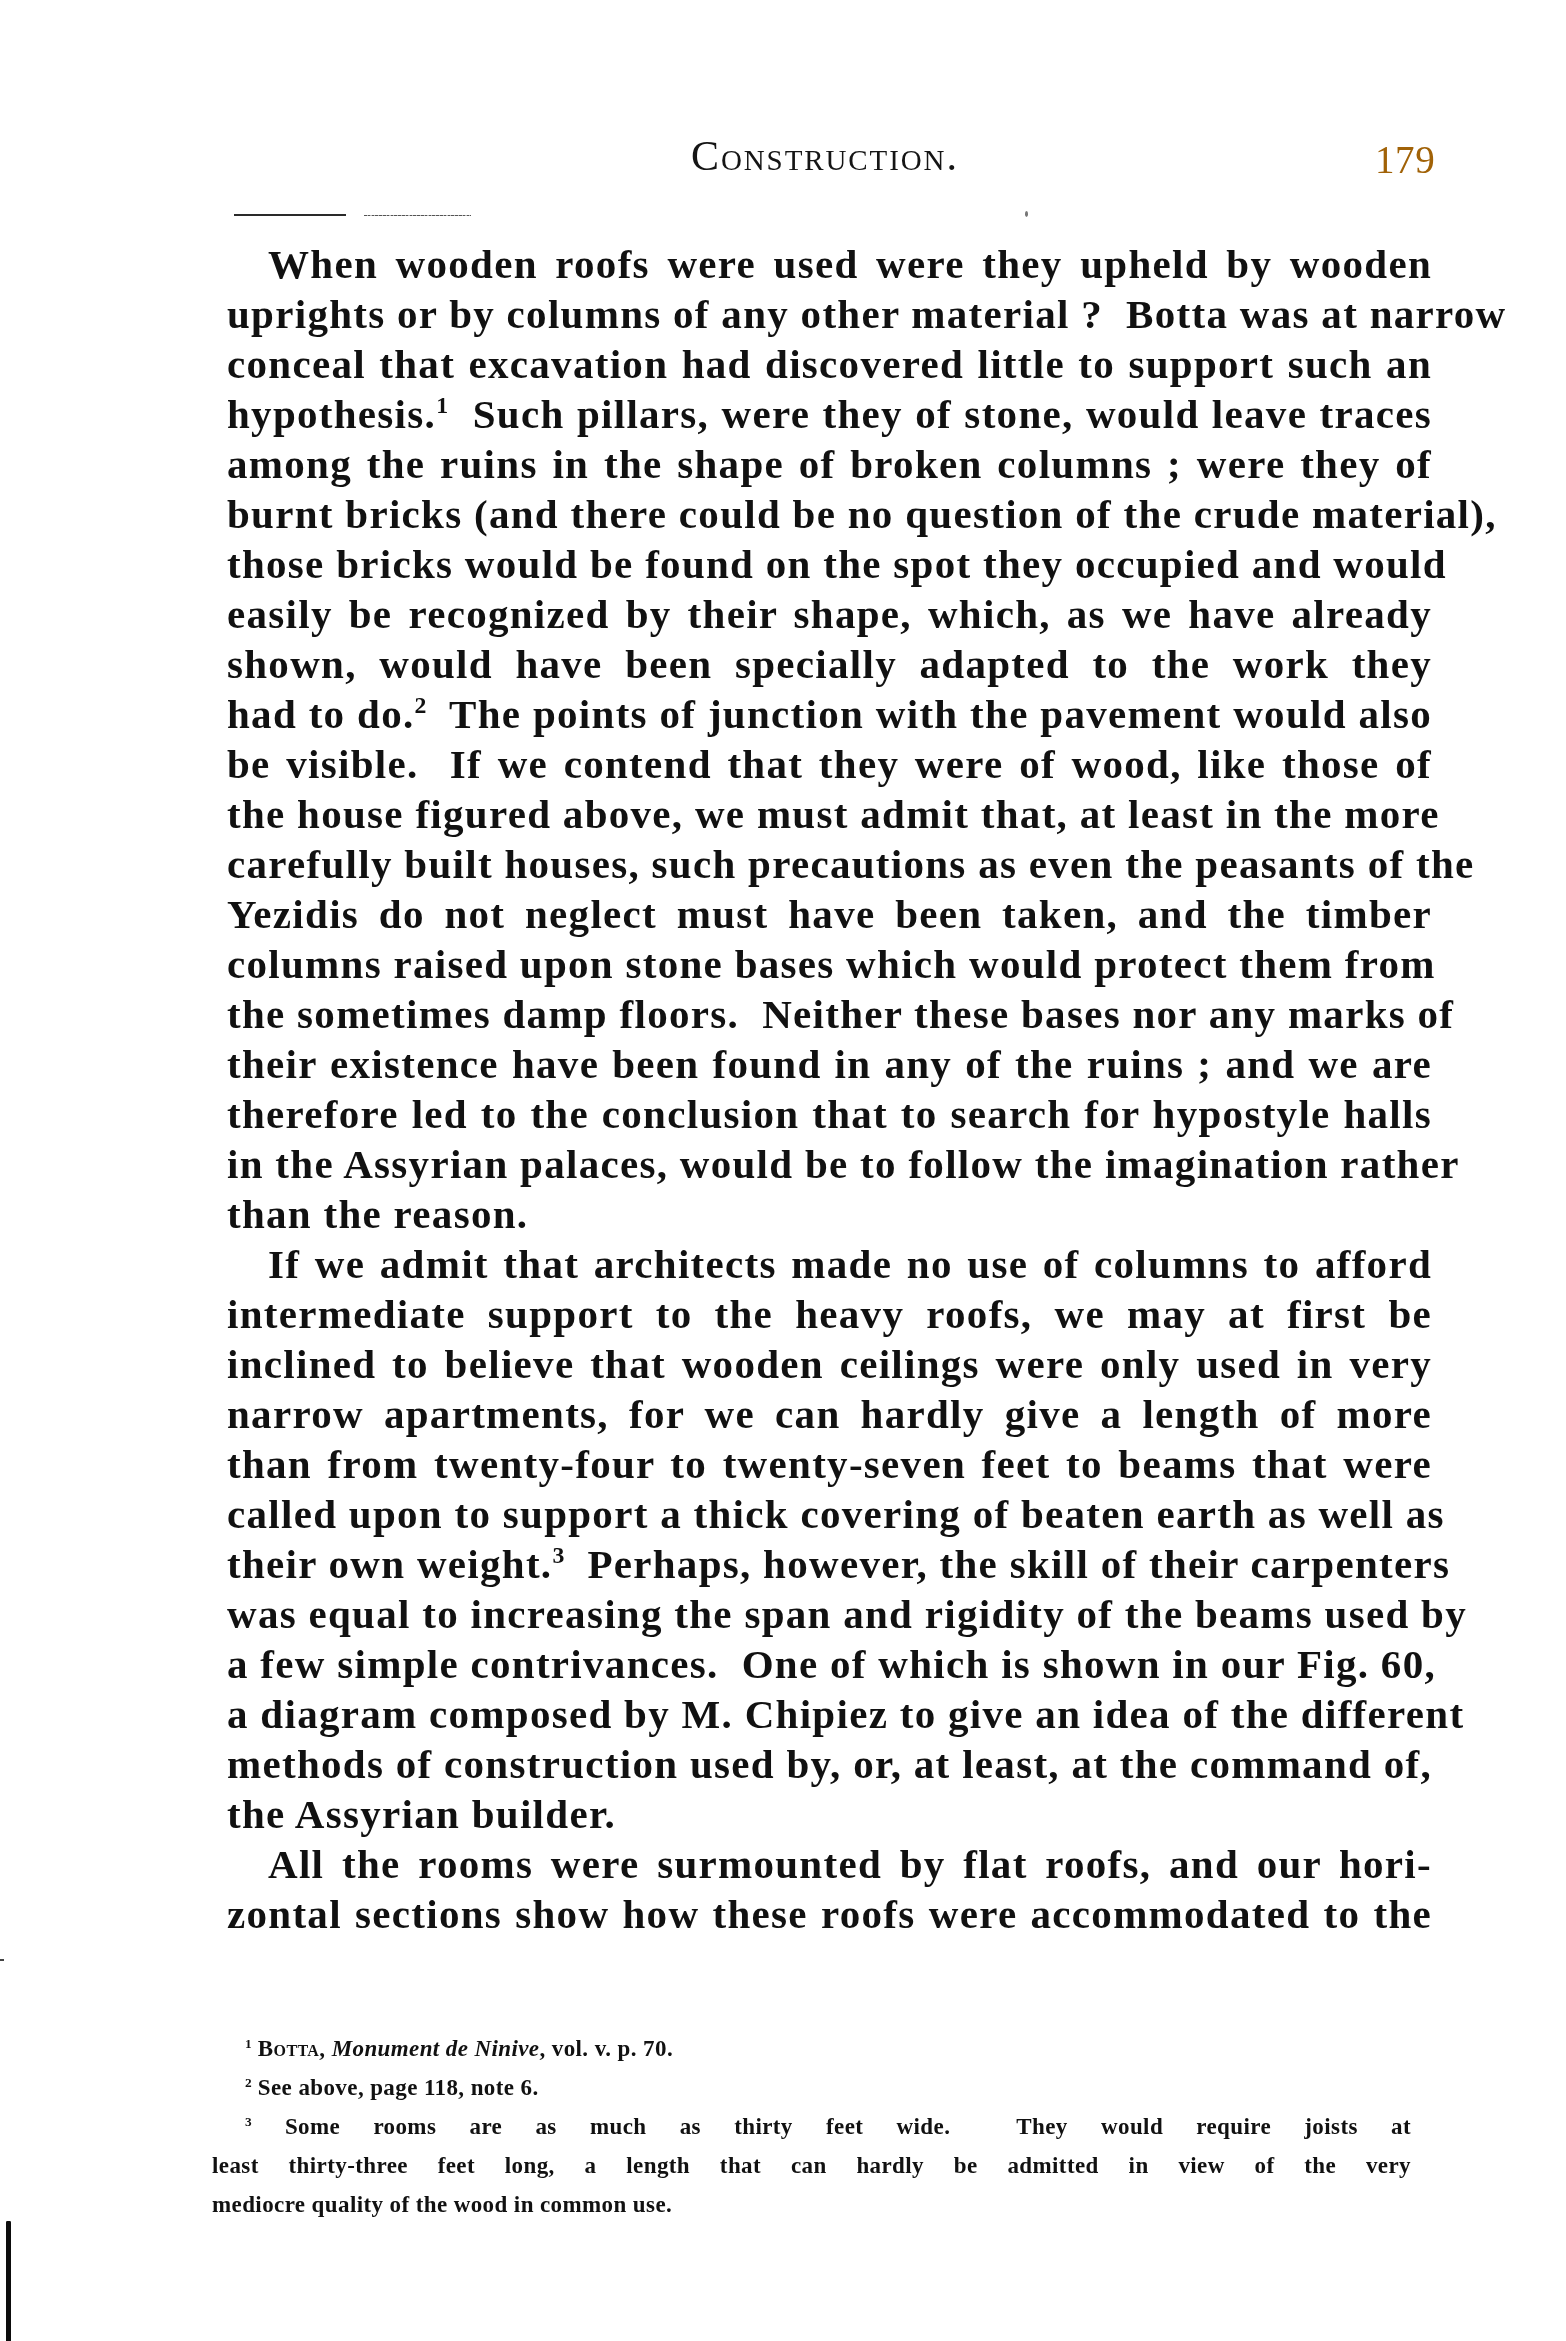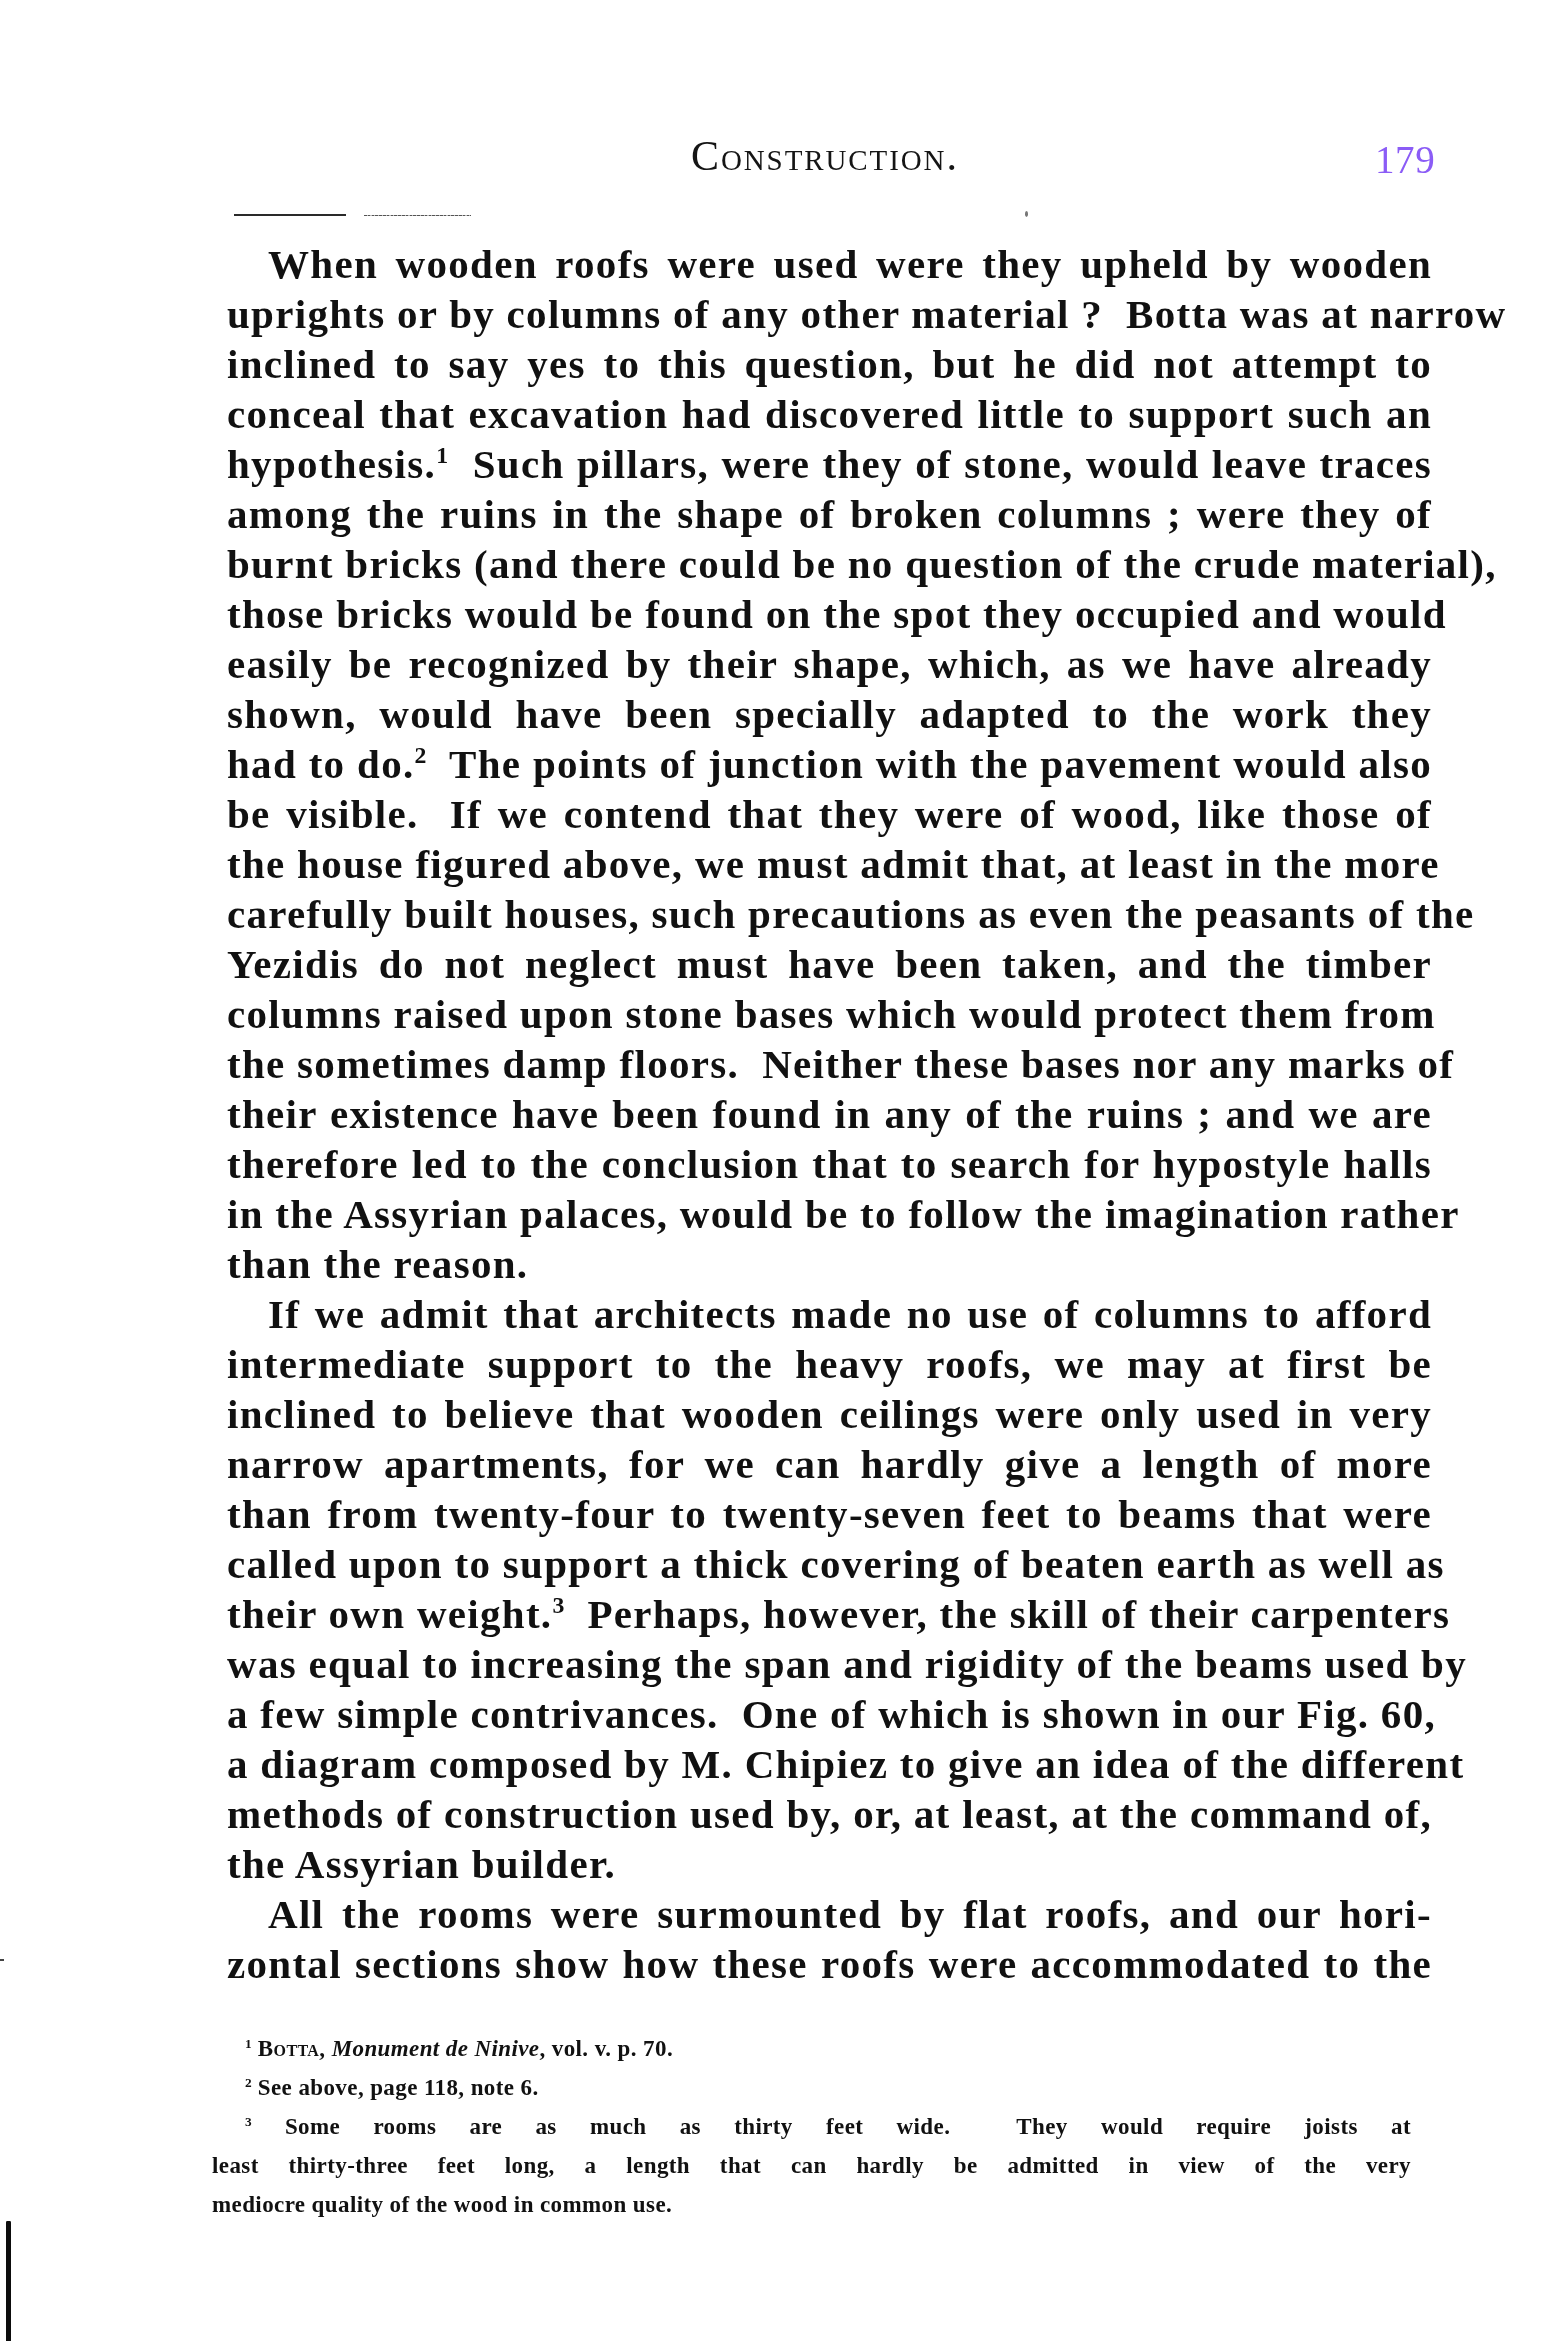--- a/index.html
+++ b/index.html
@@ -2,21 +2,21 @@
 <html style="font-size:10px"><head>
 <meta charset="utf-8">
 <style>
   html, body { margin: 0; padding: 0; background: #ffffff; }
   body { width: 1567px; height: 2342px; position: relative; overflow: hidden; color: #111111;
          font-family: "Liberation Serif", "DejaVu Serif", serif; }
 
   .running-head { position: absolute; left: 691px; top: 131px; font-size: 42px; line-height: 51px;
                   font-variant: small-caps; letter-spacing: 1.9px; white-space: nowrap; color: #151515; }
   .page-number { position: absolute; left: 1375px; top: 134px; width: 60px; text-align: right;
-                 font-size: 39px; line-height: 51px; letter-spacing: 0.6px; color: #8b5cf6; }
+                 font-size: 39px; line-height: 51px; letter-spacing: 0.6px; color: #a16207; }
 
   .rule-a { position: absolute; left: 234px; top: 214px; width: 112px; height: 1.9px; background: #2a2a2a; }
   .rule-b { position: absolute; left: 364px; top: 215px; width: 107px; height: 1.3px;
             background: repeating-linear-gradient(90deg, #555 0 2.5px, #bbb 2.5px 3.8px); }
   .speck { position: absolute; left: 1025px; top: 211px; width: 3.2px; height: 5.7px; border-radius: 50%; background: #777; }
 
   .body-text { position: absolute; left: 227px; top: 239px; width: 1205px; font-size: 41px;
                line-height: 50px; letter-spacing: 1.3px; }
   .footnotes { position: absolute; left: 212px; top: 2029px; width: 1199px; font-size: 23px;
                line-height: 39px; letter-spacing: 0.4px; }
@@ -44,21 +44,20 @@
   <div class="page-number">179</div>
 
   <div class="rule-a"></div>
   <div class="rule-b"></div>
   <div class="speck"></div>
 
   <div class="body-text" id="body-text">
       <div>
         <div class="ln indent"><span>When wooden roofs were used were they upheld by wooden</span></div>
         <div class="ln"><span>uprights or by columns of any other material ?  Botta was at narrow</span></div>
-        <div class="ln"><span>inclined to say yes to this question, but he did not attempt to</span></div>
         <div class="ln"><span>conceal that excavation had discovered little to support such an</span></div>
         <div class="ln"><span>hypothesis.</span><span class="sup">1</span><span>  Such pillars, were they of stone, would leave traces</span></div>
         <div class="ln"><span>among the ruins in the shape of broken columns ; were they of</span></div>
         <div class="ln"><span>burnt bricks (and there could be no question of the crude material),</span></div>
         <div class="ln"><span>those bricks would be found on the spot they occupied and would</span></div>
         <div class="ln"><span>easily be recognized by their shape, which, as we have already</span></div>
         <div class="ln"><span>shown, would have been specially adapted to the work they</span></div>
         <div class="ln"><span>had to do.</span><span class="sup">2</span><span>  The points of junction with the pavement would also</span></div>
         <div class="ln"><span>be visible.  If we contend that they were of wood, like those of</span></div>
         <div class="ln"><span>the house figured above, we must admit that, at least in the more</span></div>

